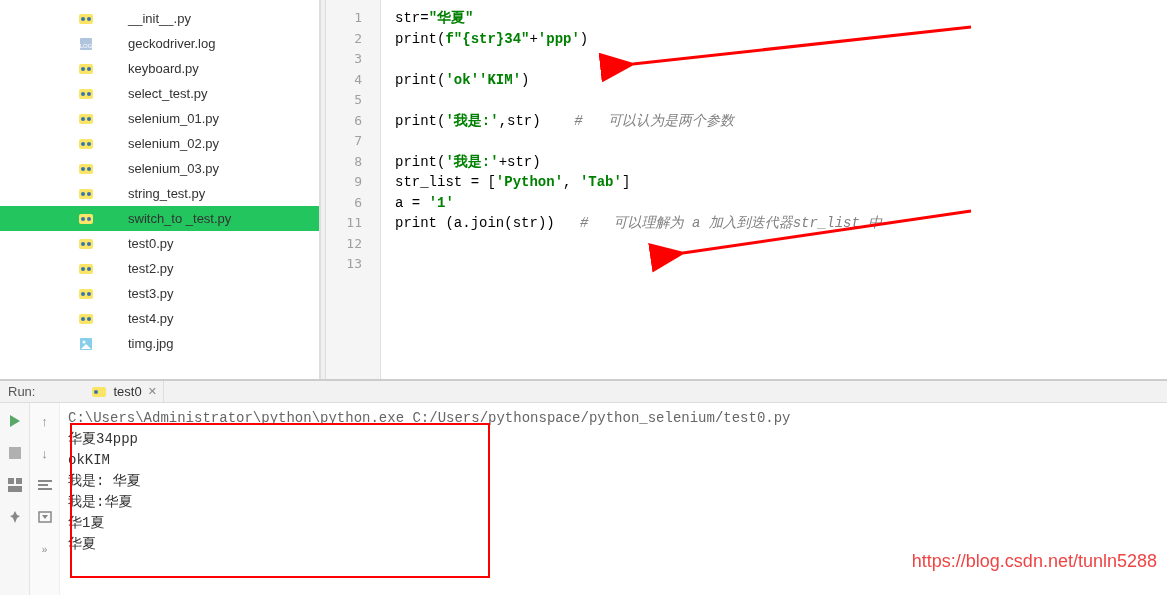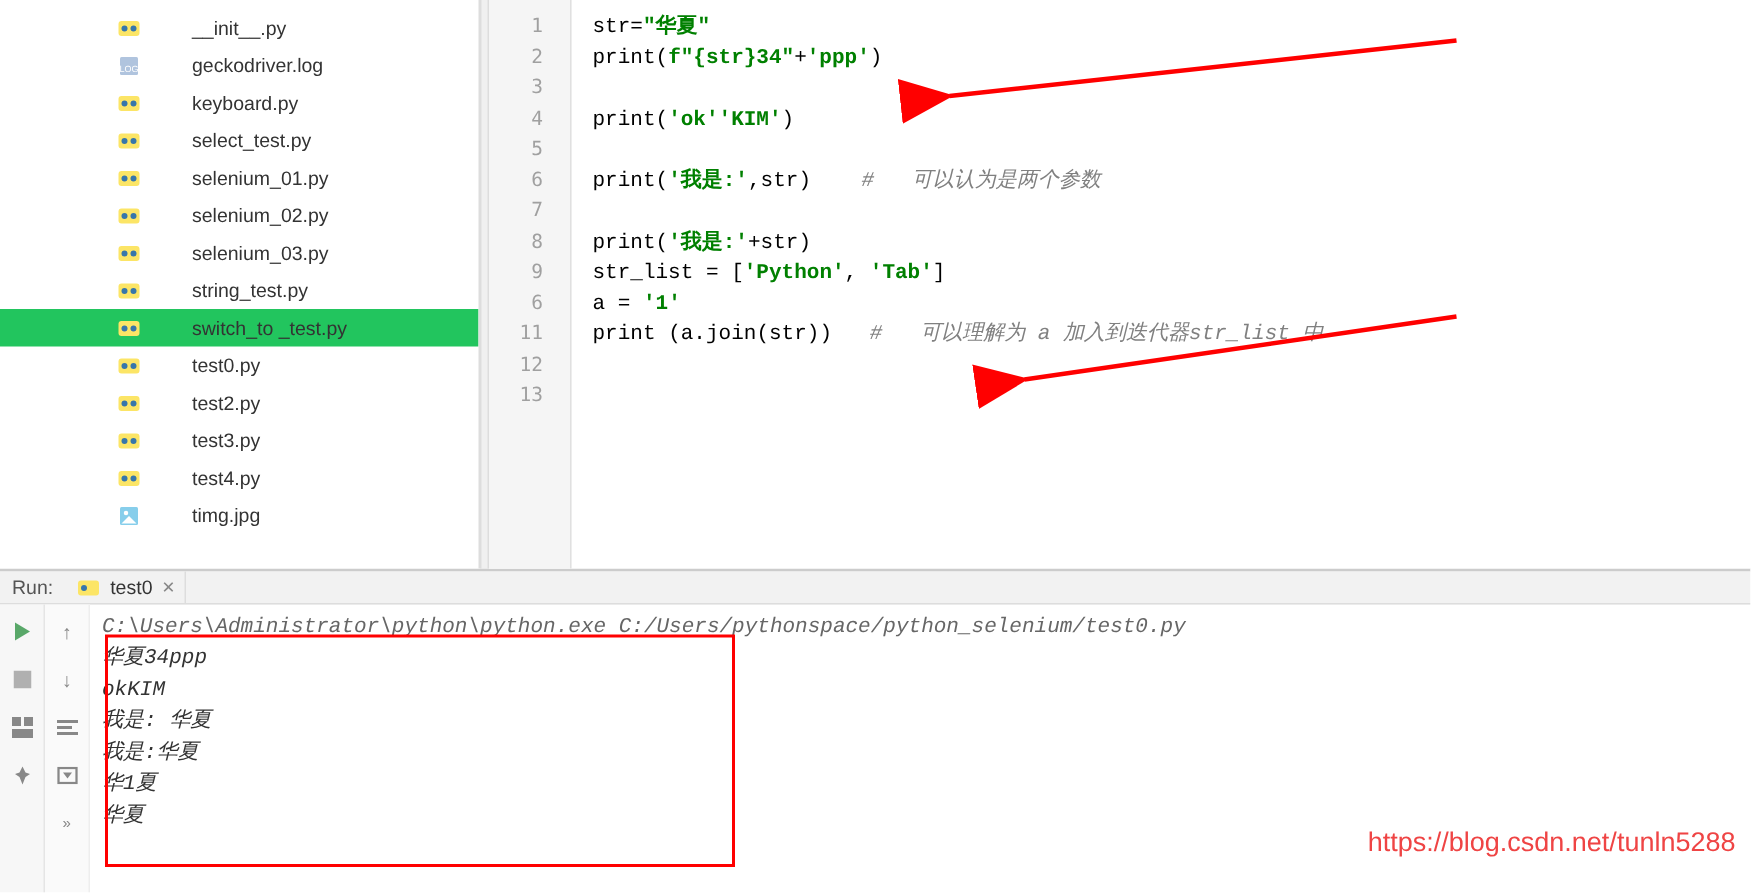--- a/index.html
+++ b/index.html
@@ -99,20 +99,21 @@
       flex-direction: column;
       border-top: 1px solid #ccc;
     }
     .run-header {
       height: 22px;
       display: flex;
       align-items: center;
       padding-left: 8px;
       background: #f2f2f2;
       border-bottom: 1px solid #ddd;
+      gap: 40px;
     }
     .run-label {
       color: #555;
       margin-right: 10px;
     }
     .tab {
       display: flex;
       align-items: center;
       padding: 0 6px;
       height: 100%;
@@ -158,21 +159,20 @@
       justify-content: center;
       cursor: pointer;
     }
     .console {
       flex: 1;
       font-family: "Consolas", "Courier New", monospace;
       font-size: 14px;
       padding: 5px 8px;
       position: relative;
       overflow: hidden;
-      font-style: italic;
     }
     .console-line {
       height: 21px;
       line-height: 21px;
       white-space: pre;
     }
     .red-box {
       position: absolute;
       border: 2px solid #ff0000;
       left: 10px;

